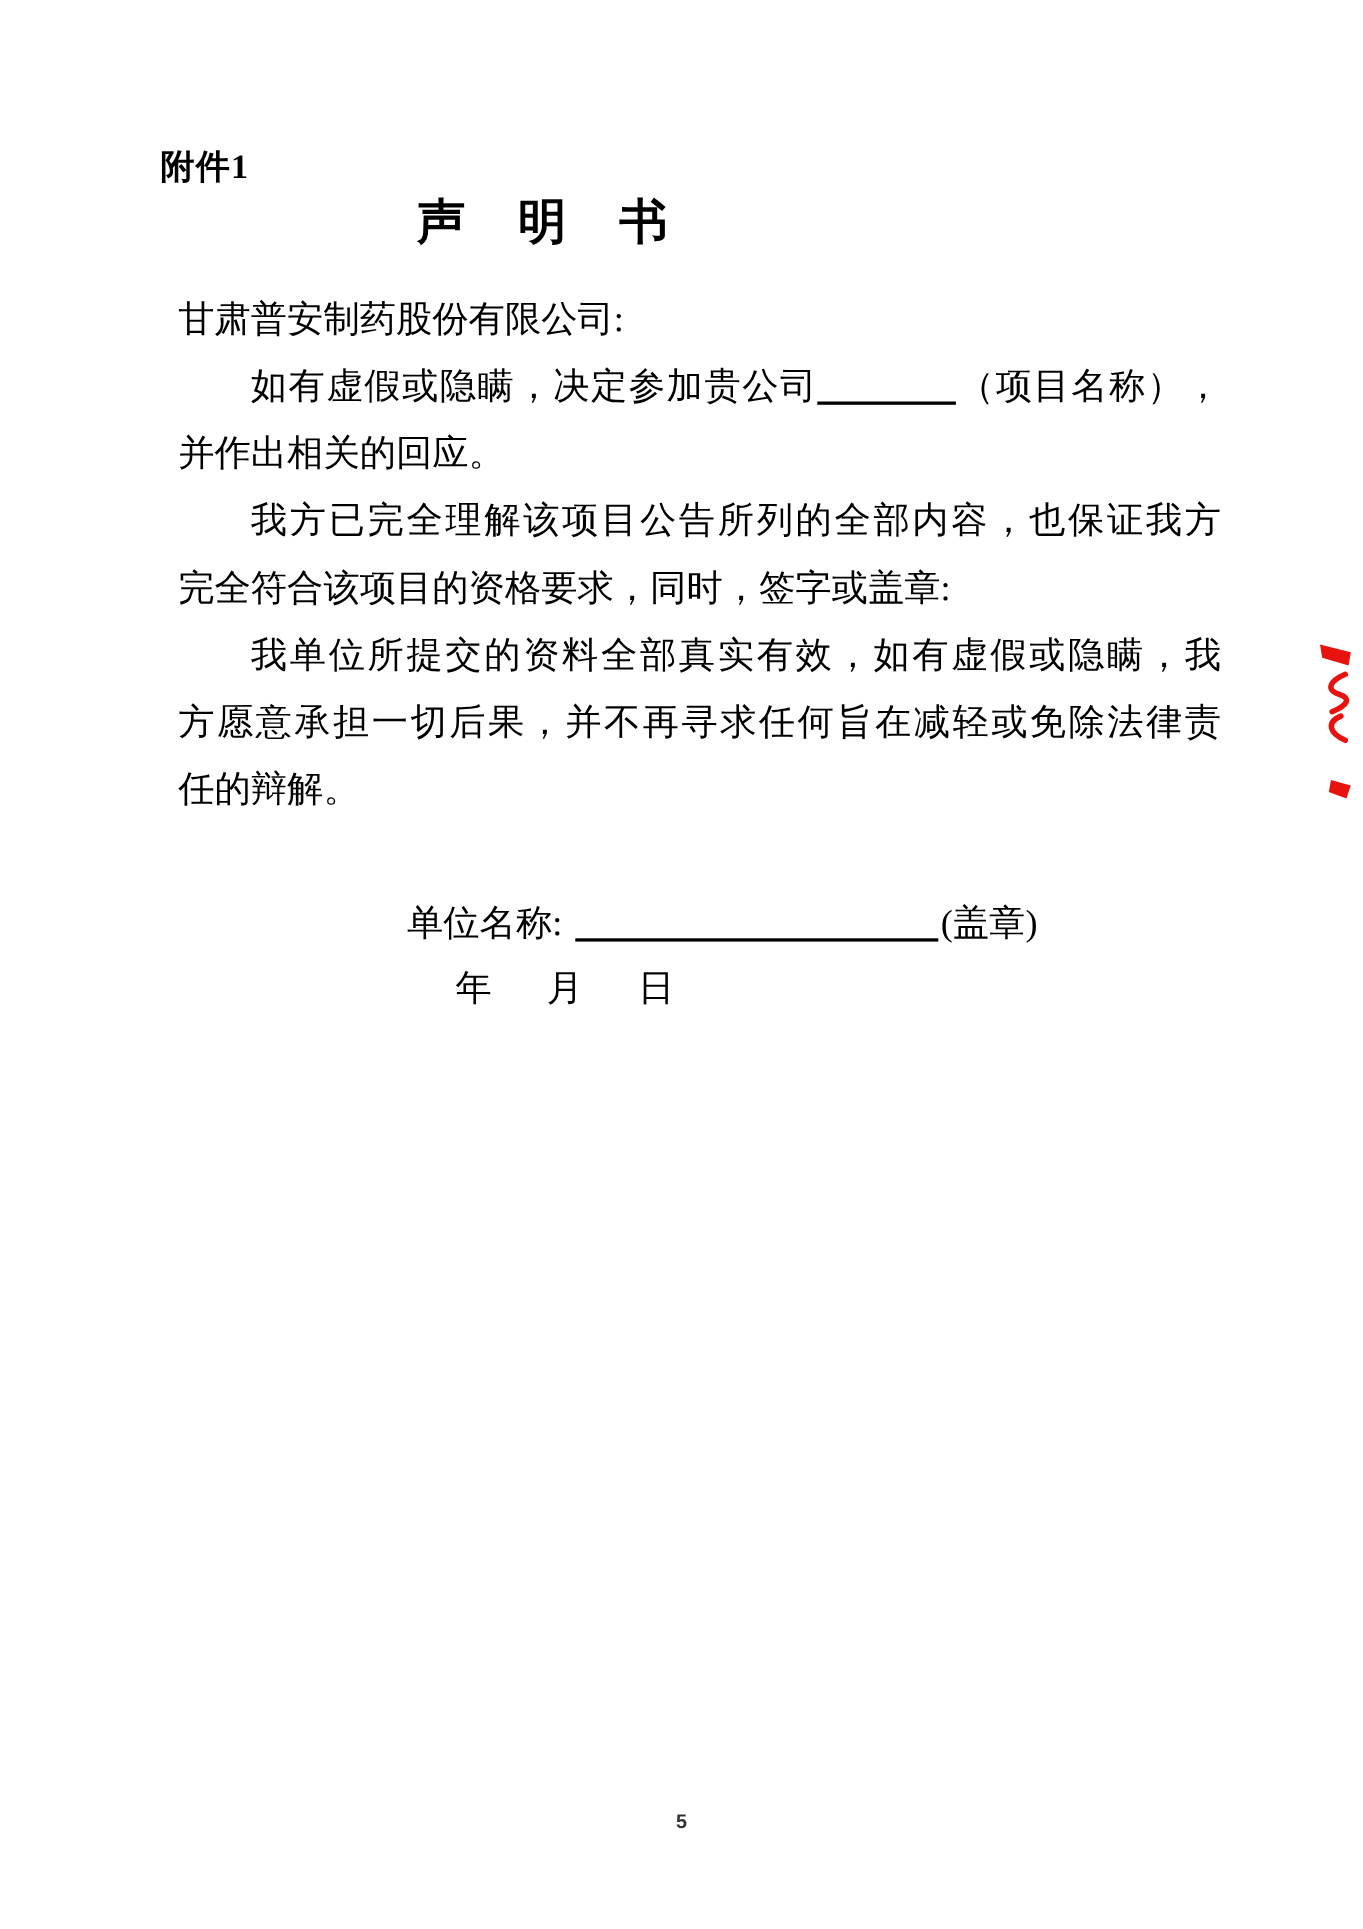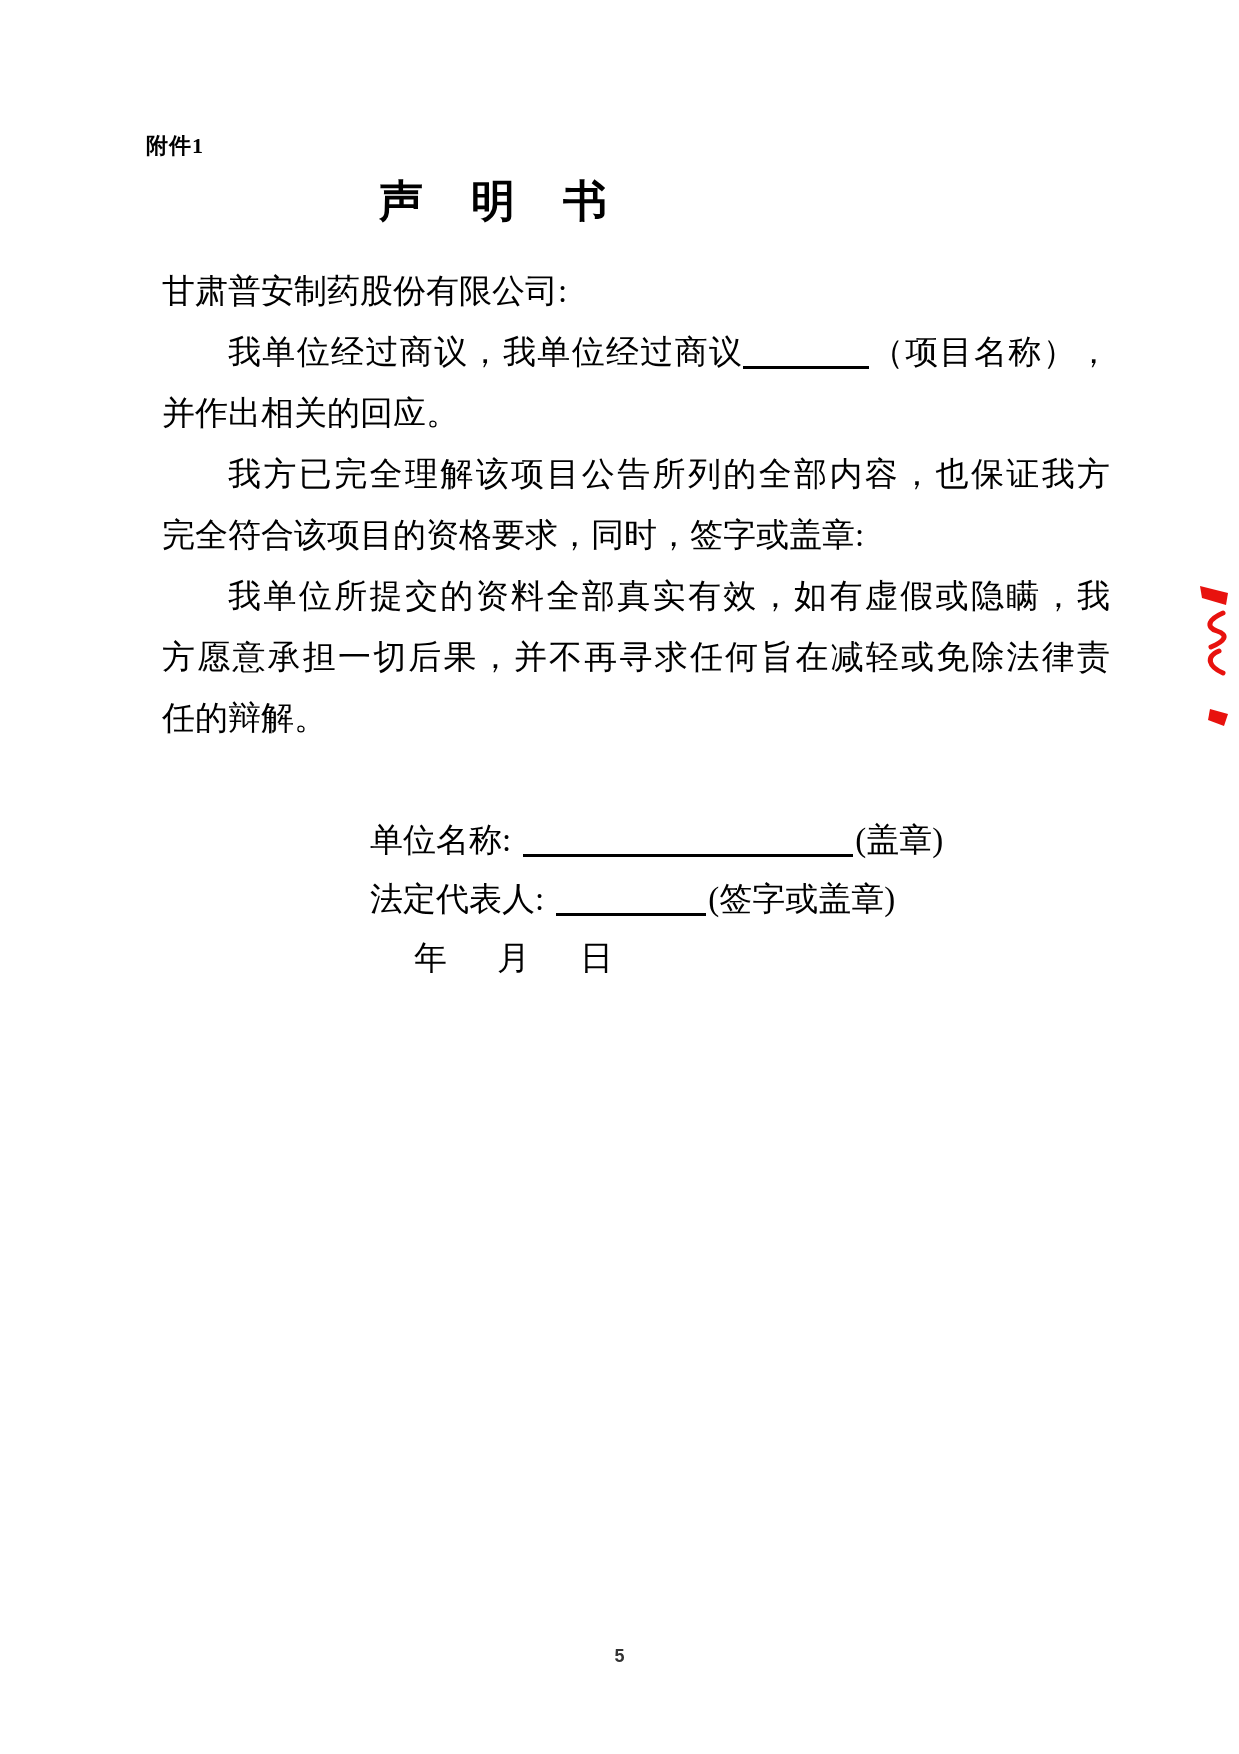--- a/index.html
+++ b/index.html
@@ -9,21 +9,21 @@
     height: 1754px;
     background: #ffffff;
     color: #000000;
     font-family: "Liberation Serif", "DejaVu Serif", serif;
     overflow: hidden;
   }
   .attachment {
     position: absolute;
     left: 146px;
     top: 131px;
-    font-size: 22px;
+    font-size: 31px;
     font-weight: 700;
     letter-spacing: 1px;
   }
   .doc-title {
     position: absolute;
     left: 0;
     top: 172px;
     width: 988px;
     text-align: center;
     font-family: "Liberation Sans", "DejaVu Sans", sans-serif;
@@ -86,36 +86,33 @@
 
 <div class="page">
 
   <div class="attachment">附件1</div>
 
   <div class="doc-title">声　明　书</div>
 
   <div class="body-block">
     <div class="line">甘肃普安制药股份有限公司:</div>
     <div class="line indent justify">
-      <span>我单位经过商议，我单位经过商议</span><span class="blank blank-project"></span><span>（项目名称），</span>
+      <span>如有虚假或隐瞒，决定参加贵公司</span><span class="blank blank-project"></span><span>（项目名称），</span>
     </div>
     <div class="line">并作出相关的回应。</div>
     <div class="line indent justify">我方已完全理解该项目公告所列的全部内容，也保证我方</div>
     <div class="line">完全符合该项目的资格要求，同时，签字或盖章:</div>
     <div class="line indent justify">我单位所提交的资料全部真实有效，如有虚假或隐瞒，我</div>
     <div class="line justify">方愿意承担一切后果，并不再寻求任何旨在减轻或免除法律责</div>
     <div class="line">任的辩解。</div>
   </div>
 
   <div class="sig-block">
     <div class="sig-row">
       <span>单位名称:</span><span class="blank blank-unit"></span><span class="sig-suffix">(盖章)</span>
-    </div>
-    <div class="sig-row">
-      <span>法定代表人:</span><span class="blank blank-rep"></span><span class="sig-suffix">(签字或盖章)</span>
     </div>
     <div class="sig-row date-row">年月日</div>
   </div>
 
   <svg class="stamp-fragment" viewBox="0 0 36 150" xmlns="http://www.w3.org/2000/svg">
     <path d="M3 3 L31 10 L29 22 L5 15 Z" fill="#e8120e"></path>
     <path d="M26 30 C12 36 8 44 20 48 C32 52 28 58 14 64" fill="none" stroke="#e8120e" stroke-width="5" stroke-linecap="round"></path>
     <path d="M22 68 C8 74 12 84 26 90" fill="none" stroke="#e8120e" stroke-width="5" stroke-linecap="round"></path>
     <path d="M13 126 L31 131 L27 143 L11 137 Z" fill="#e8120e"></path>
   </svg>

